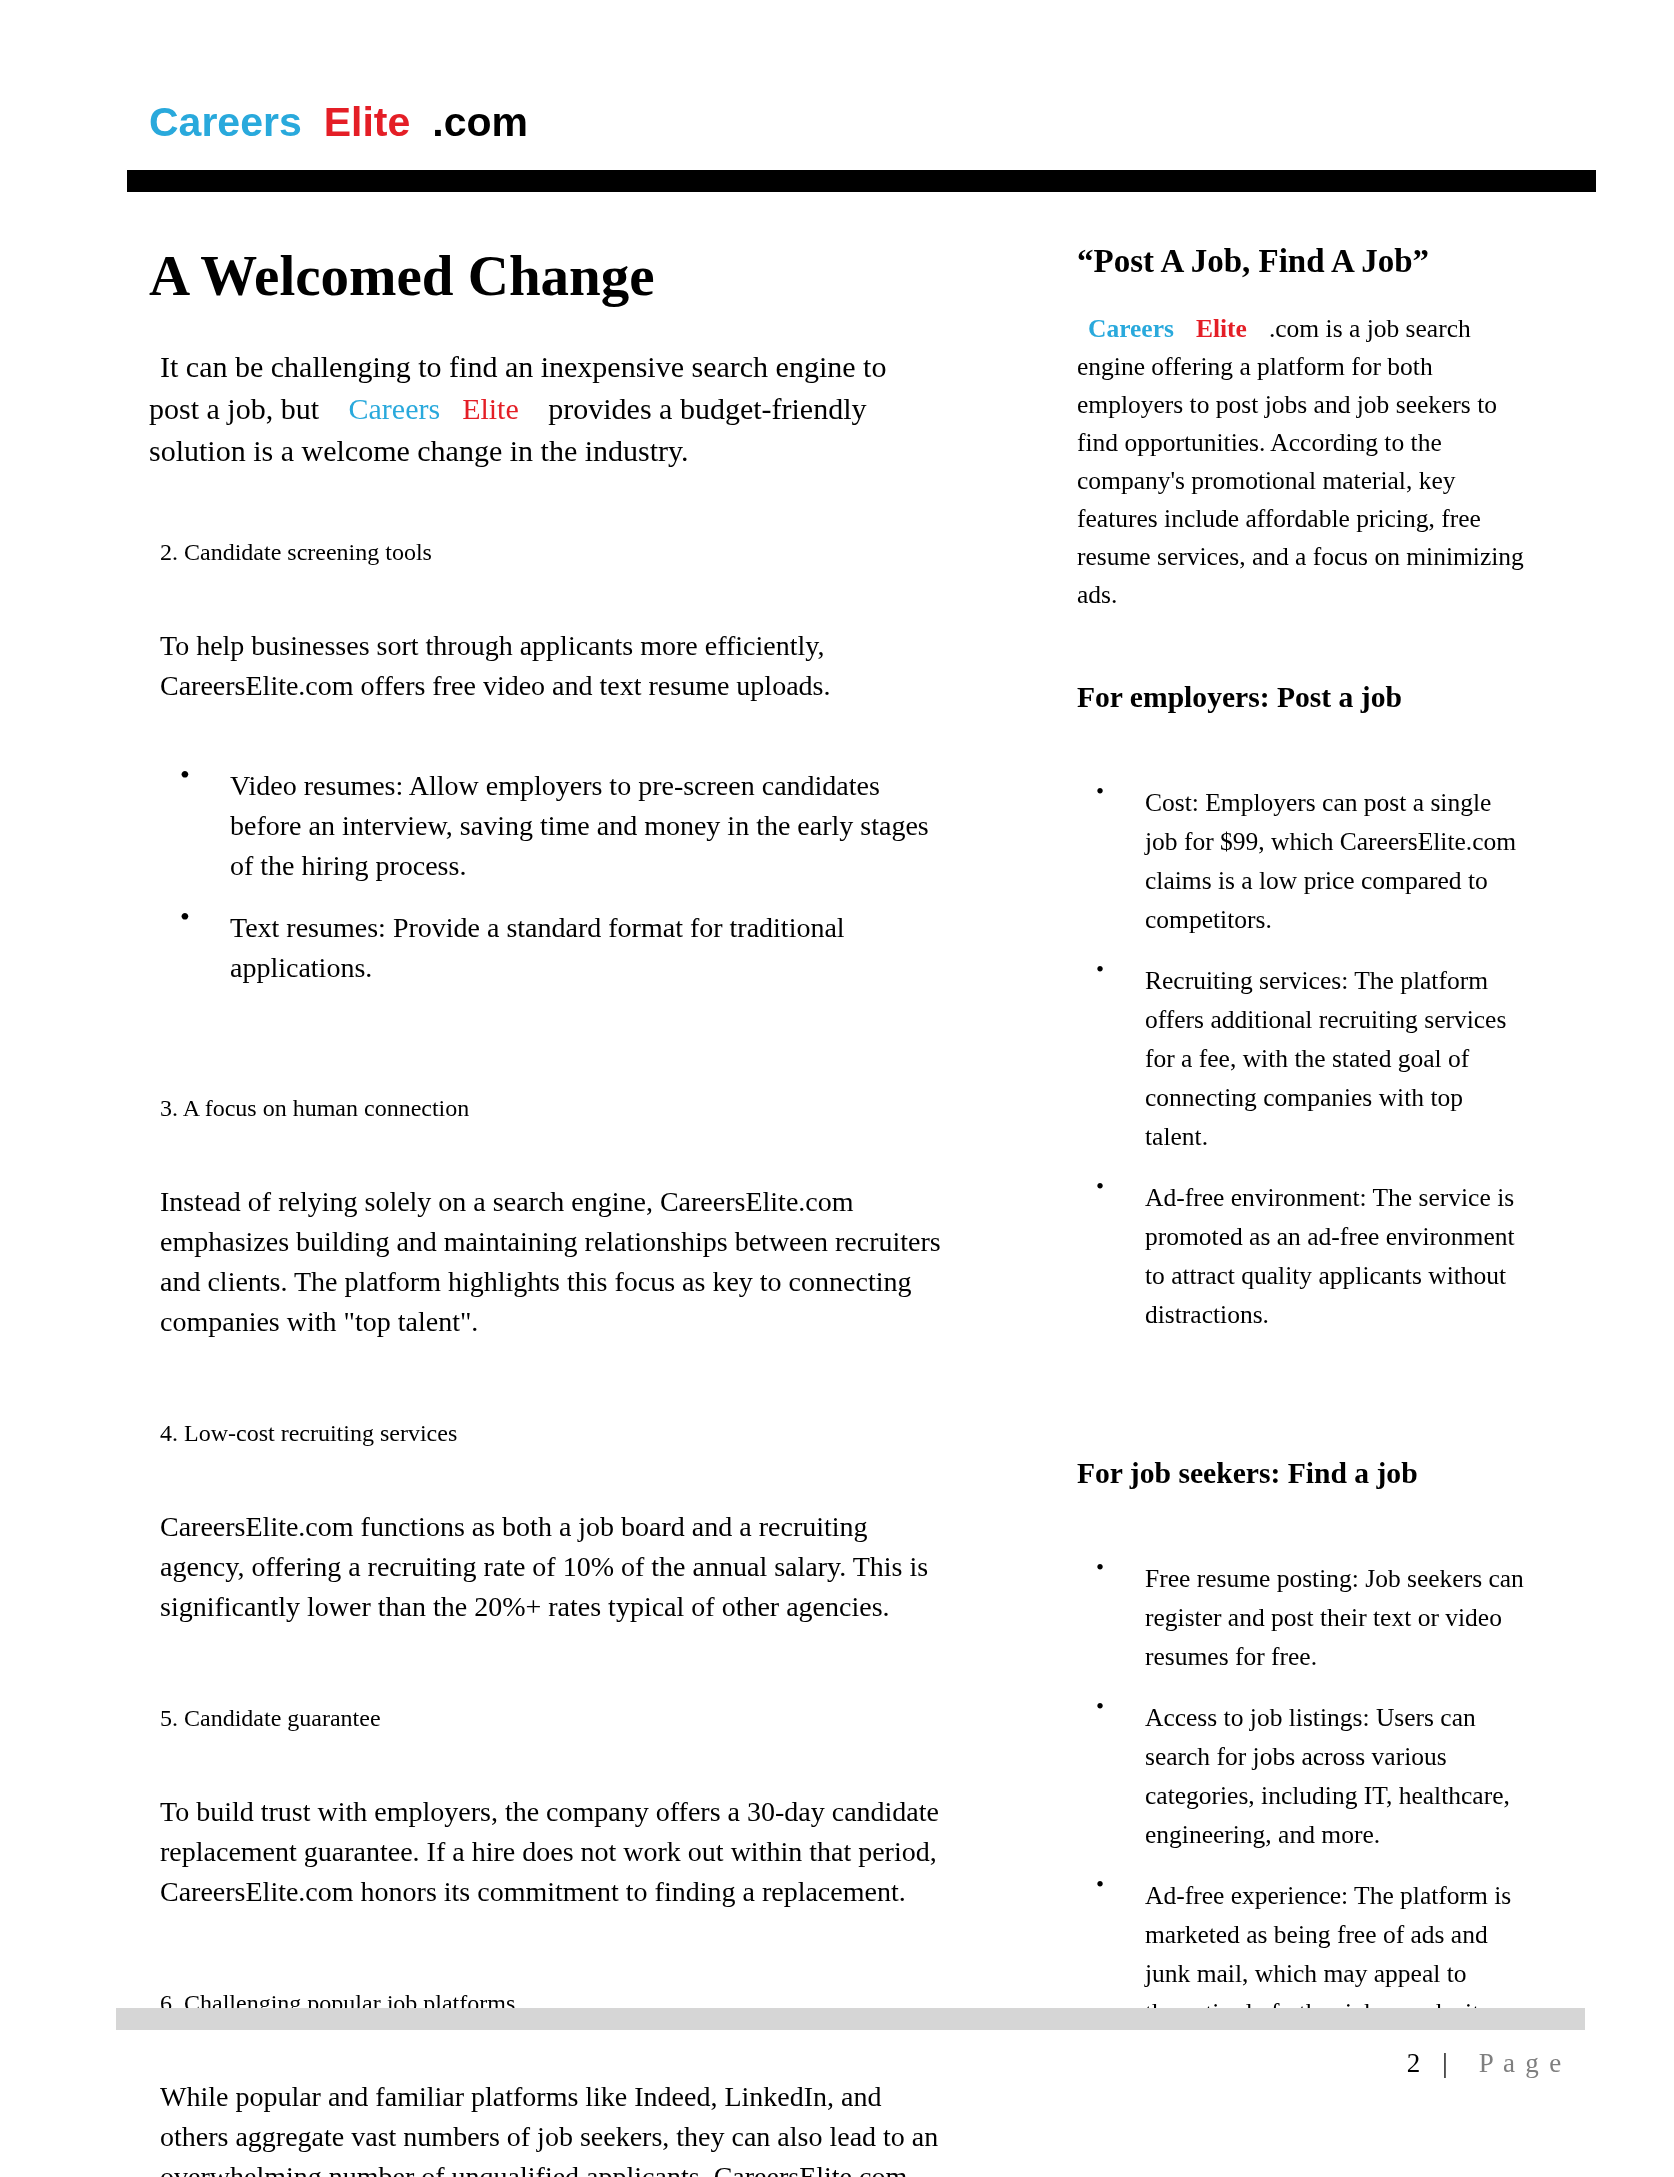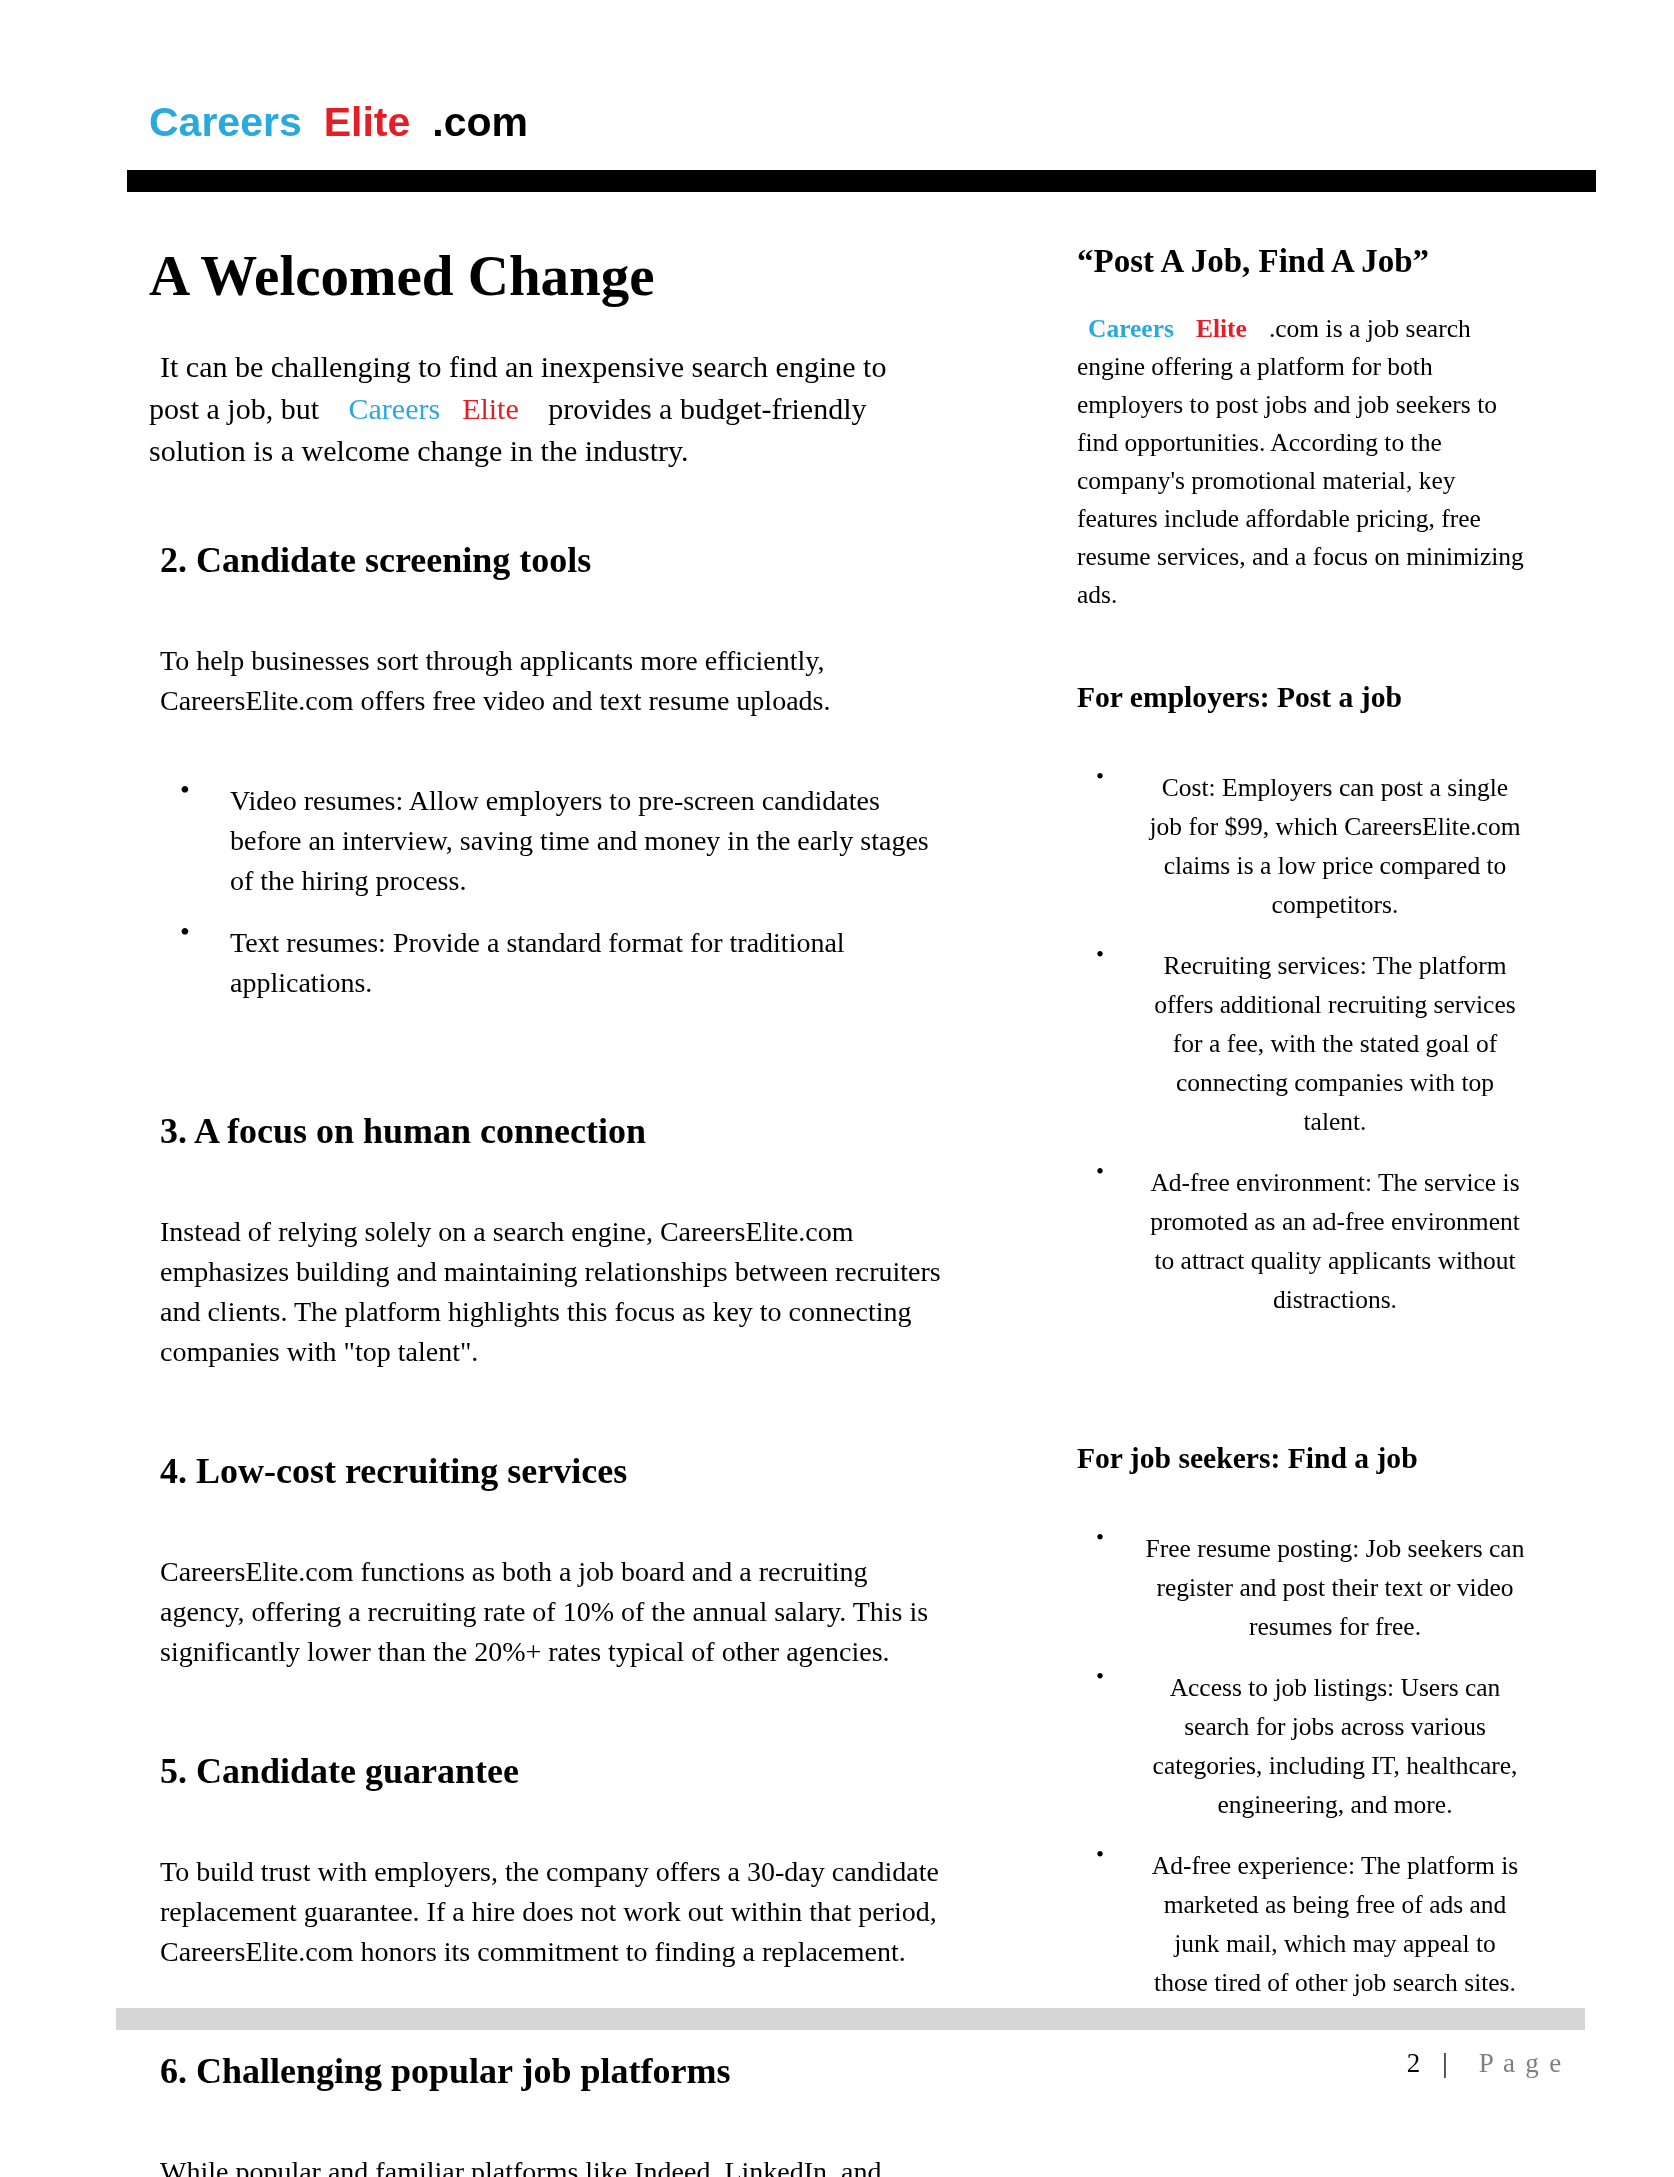--- a/index.html
+++ b/index.html
@@ -26,36 +26,36 @@
 
   
   .article-title { font-size:57px; font-weight:bold; line-height:1.15; margin-top:12.5px; }
   .intro {
     font-weight:normal; font-size:30px; line-height:42px; width:806px; margin-top:15px;
   }
   .brand-cyan { color:var(--brand-cyan); }
   .brand-red  { color:var(--brand-red); }
   .section { margin-top:34px; }
   .section.spaced { margin-top:52px; }
-  .sec-heading { font-size:36px; font-weight:bold; margin-bottom:38px; }
+  .sec-heading { font-size:24px; font-weight:normal; margin-bottom:38px; }
   .body-para { font-size:28px; line-height:40px; width:806px; }
   .bullet-list { margin-top:27px; list-style:none; padding-left:70px; width:813px; }
   .bullet-list li { font-size:28px; line-height:40px; position:relative; }
   .bullet-list li::before {
     content:"\2022"; position:absolute; left:-39px; top:0;
   }
 
   
   .quote-title { font-size:33px; font-weight:bold; line-height:1.25; margin-top:10.7px; }
   .rc-para { font-size:25.5px; line-height:38px; margin-top:5.4px; }
   .rc-para .rc-brand { font-weight:bold; }
   .rc-heading { font-size:29.6px; font-weight:bold; }
   .rc-heading.employers { margin-top:45px; }
   .rc-heading.jobseekers { margin-top:90px;font-family:Liberation Serif, serif; }
-  .rc-list { margin-top:21px; list-style:none; padding-left:68px;text-align:center; }
+  .rc-list { margin-top:36px; list-style:none; padding-left:68px; }
   .rc-list li { font-size:25.5px; line-height:39px; position:relative; }
   .rc-list li::before { content:"\2022"; position:absolute; left:-38px; top:0; font-size:23px; }
 
   .ce-logo {
     margin:134px 0 8px 177px;
     font-family:"Liberation Sans","DejaVu Sans",sans-serif;
     font-weight:bold; font-size:134px; line-height:1; letter-spacing:1.8px;
   }
   .ce-c { color:var(--ce-blue); }
   .ce-e { color:var(--ce-red); }

